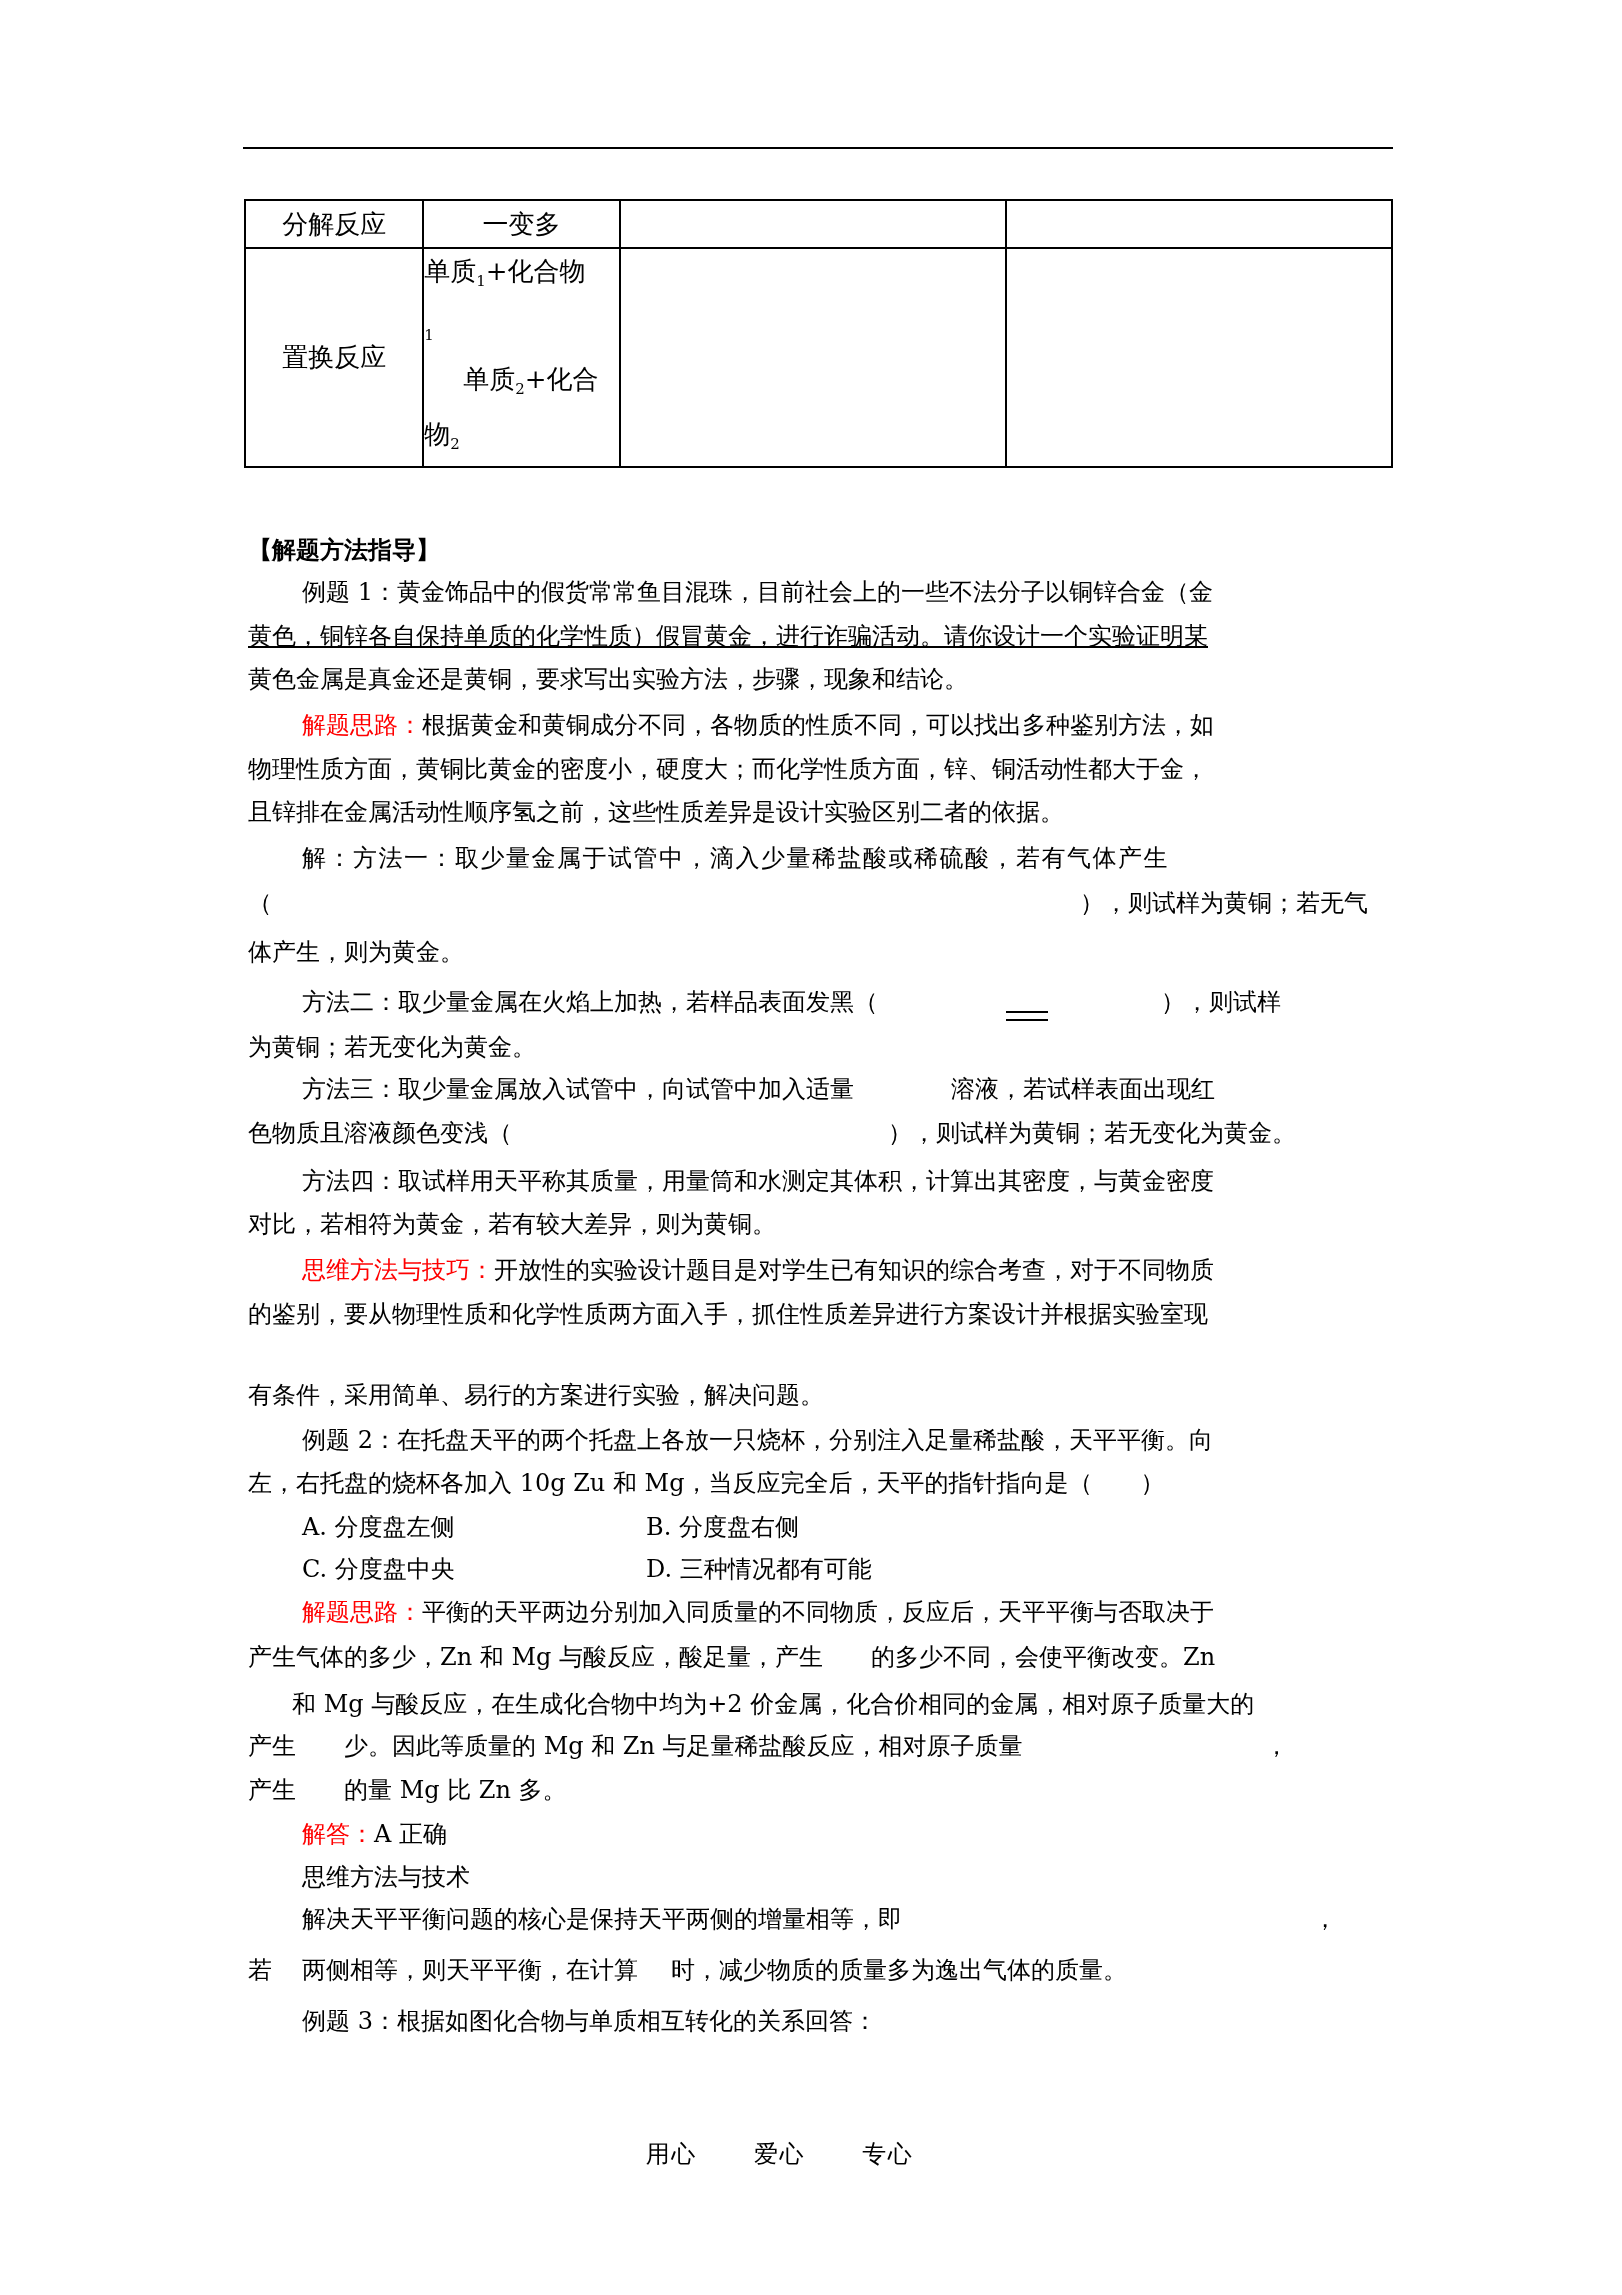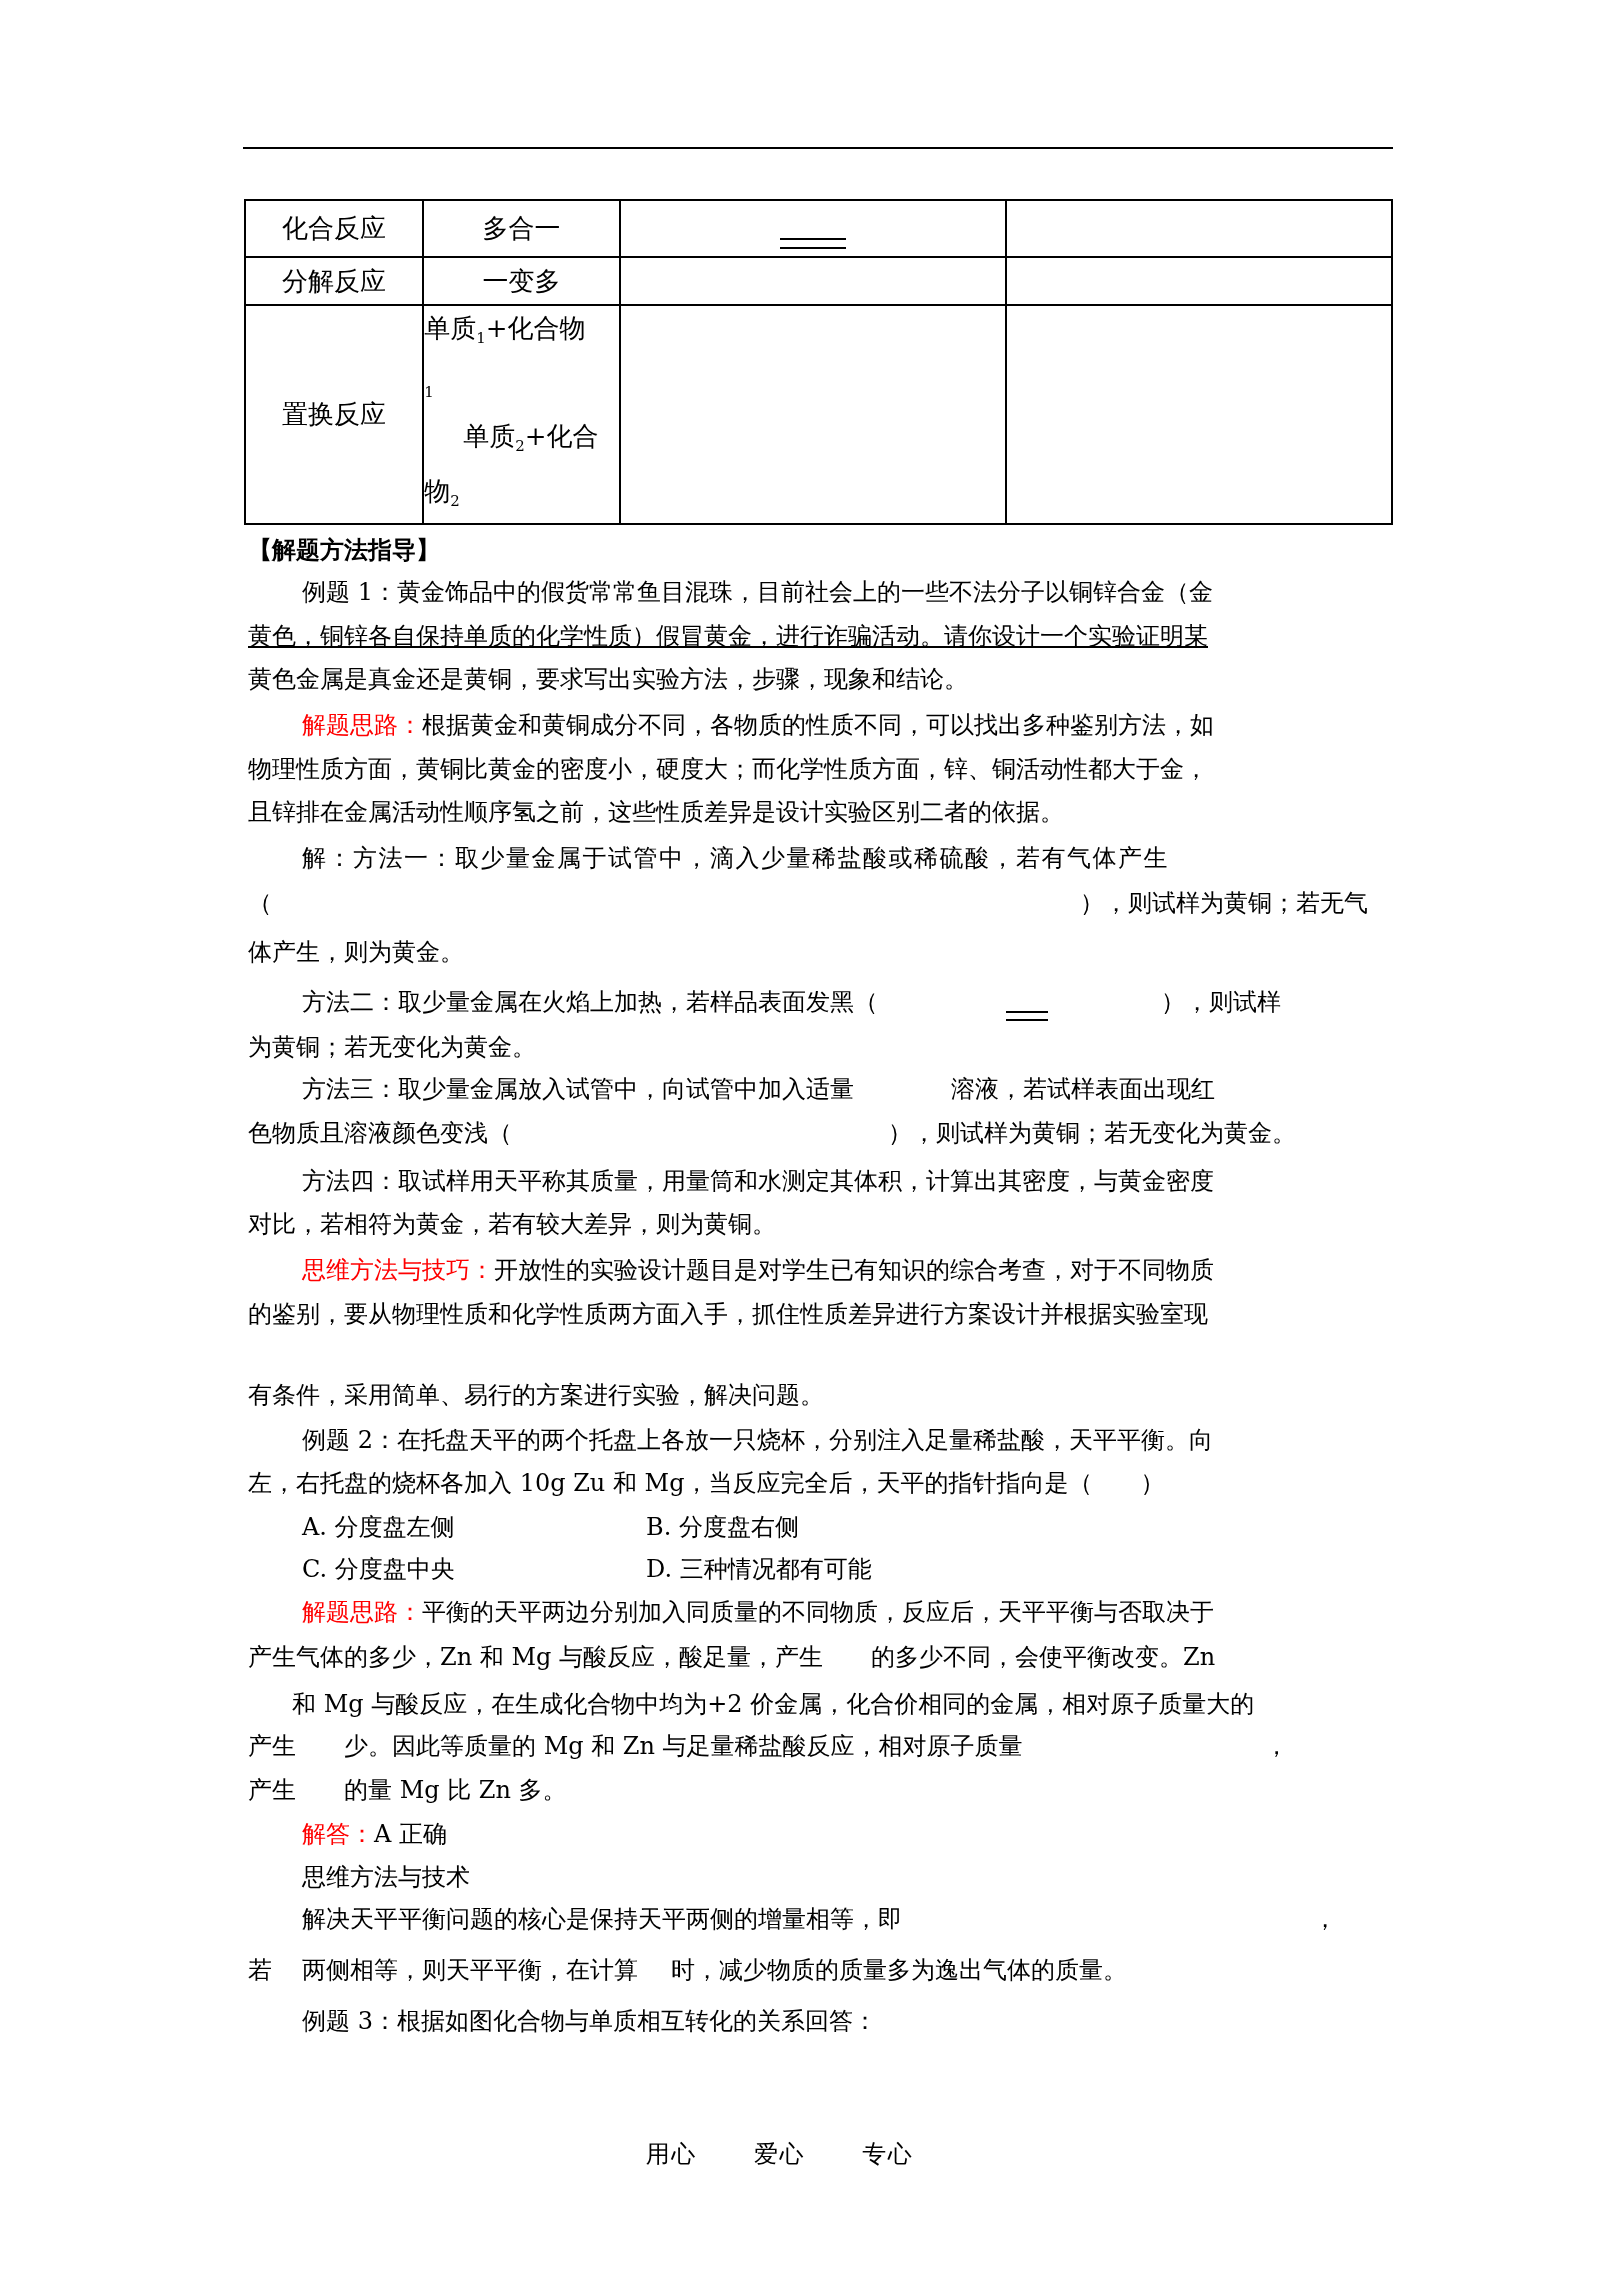--- a/index.html
+++ b/index.html
@@ -25,28 +25,20 @@
   .footer { position:absolute; top:2138px; left:0; width:1559px; text-align:center; font-size:24px; letter-spacing:1.5px; }
   .footer span { margin:0 24px; }
 </style>
 </head>
 <body>
 
 <div class="hr"></div>
 
 <table class="rx">
   <tbody>
-      <tr class="r1">
-    <td class="c1">化合反应</td>
-    <td class="c2">多合一</td>
-    <td class="c3">
-          <span class="eq"></span>
-        </td>
-    <td class="c4"></td>
-  </tr>
   <tr class="r2">
     <td class="c1">分解反应</td>
     <td class="c2">一变多</td>
     <td class="c3"></td>
     <td class="c4"></td>
   </tr>
   <tr class="r3">
     <td class="c1">置换反应</td>
     <td class="c2 subcell">
       <div><span>单质</span><sub>1</sub><span>+化合物</span></div>

